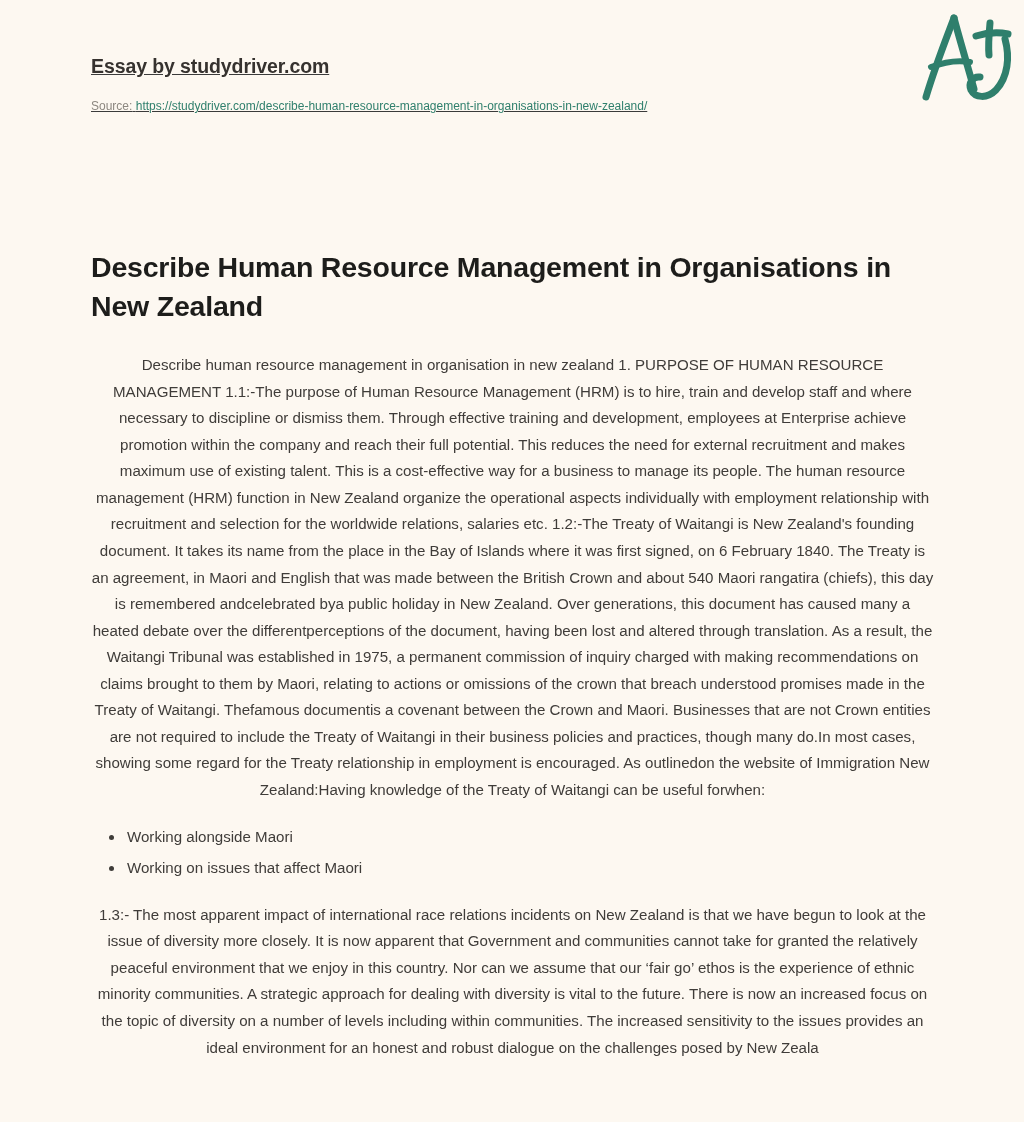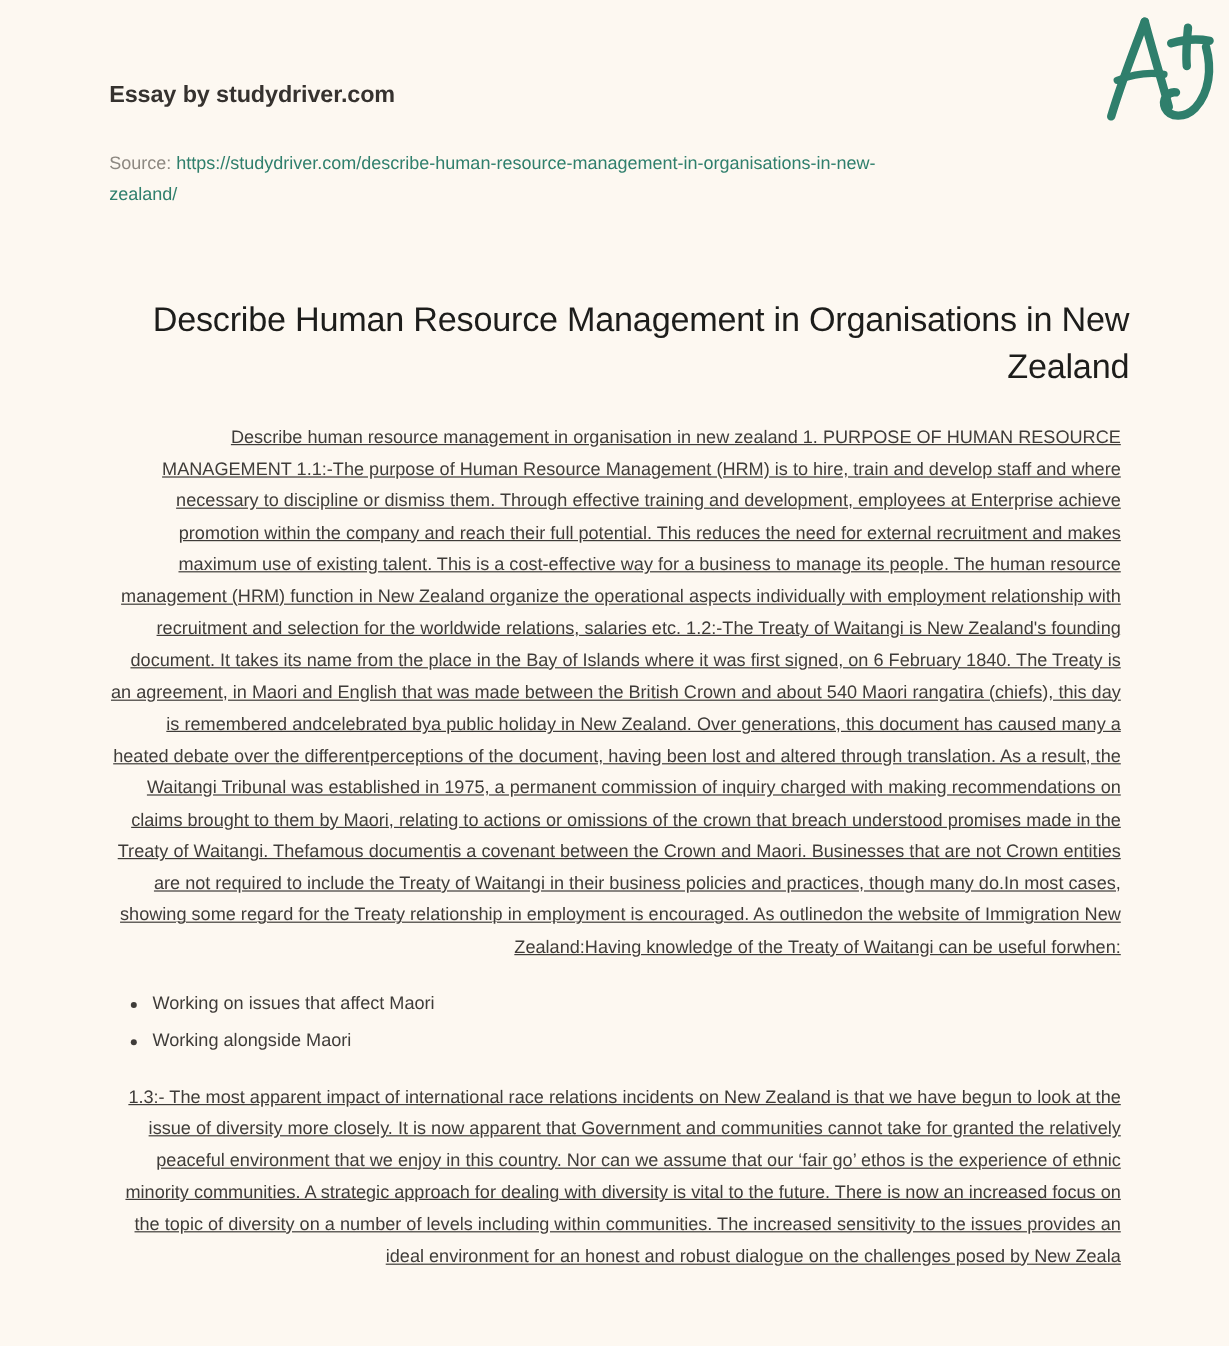--- a/index.html
+++ b/index.html
@@ -21,43 +21,44 @@
     position: relative;
     width: 1024px;
     height: 1122px;
     background: #fdf8f1;
   }
 
   
   .site-header {
     position: absolute;
     left: 91px;
-    top: 68px;
+    top: 55px;
     width: 842px;
     display: flex;
     align-items: flex-end;
     justify-content: space-between;
+    text-decoration: underline;
   }
 
   .header-left {
     width: 700px;
   }
 
   .essay-by {
     font-size: 19.5px;
     font-weight: bold;
     color: #36322f;
     letter-spacing: -0.1px;
     line-height: 1.2;
     margin: 0;
   }
 
   .source-line {
-    margin-top: 33px;
-    font-size: 15px;
+    margin-top: 18px;
+    font-size: 12px;
     line-height: 1.72;
     color: #8d8881;
     max-width: 660px;
     word-break: break-word;
   }
 
   .source-label {
     color: #8d8881;
   }
 
@@ -78,42 +79,40 @@
   .logo svg { display: block; }
 
   
   .doc-title {
     position: absolute;
     left: 91px;
     top: 248px;
     width: 850px;
     margin: 0;
     font-size: 28.5px;
-    font-weight: normal;
+    font-weight: bold;
     line-height: 1.36;
     letter-spacing: -0.2px;
     color: #1d1d1b;
-    text-align: right;
   }
 
   
   .doc-body {
     position: absolute;
     left: 91px;
     top: 352px;
     width: 843px;
   }
 
   .doc-body p {
     margin: 0;
     font-size: 15.1px;
     line-height: 1.76;
     color: #3f3c39;
-    text-align: right;
-    text-decoration: underline;
+    text-align: center;
   }
 
   .doc-body ul {
     margin: 20px 0 20px 0;
     padding-left: 36px;
     list-style: none;
   }
 
   .doc-body ul li {
     position: relative;
@@ -169,20 +168,20 @@
       </g>
     </svg>
   </div>
 
   <h1 class="doc-title">Describe Human Resource Management in Organisations in New Zealand</h1>
 
   <div class="doc-body">
     <p>Describe human resource management in organisation in new zealand 1. PURPOSE OF HUMAN RESOURCE MANAGEMENT 1.1:-The purpose of Human Resource Management (HRM) is to hire, train and develop staff and where necessary to discipline or dismiss them. Through effective training and development, employees at Enterprise achieve promotion within the company and reach their full potential. This reduces the need for external recruitment and makes maximum use of existing talent. This is a cost-effective way for a business to manage its people. The human resource management (HRM) function in New Zealand organize the operational aspects individually with employment relationship with recruitment and selection for the worldwide relations, salaries etc. 1.2:-The Treaty of Waitangi is New Zealand's founding document. It takes its name from the place in the Bay of Islands where it was first signed, on 6 February 1840. The Treaty is an agreement, in Maori and English that was made between the British Crown and about 540 Maori rangatira (chiefs), this day is remembered andcelebrated bya public holiday in New Zealand. Over generations, this document has caused many a heated debate over the differentperceptions of the document, having been lost and altered through translation. As a result, the Waitangi Tribunal was established in 1975, a permanent commission of inquiry charged with making recommendations on claims brought to them by Maori, relating to actions or omissions of the crown that breach understood promises made in the Treaty of Waitangi. Thefamous documentis a covenant between the Crown and Maori. Businesses that are not Crown entities are not required to include the Treaty of Waitangi in their business policies and practices, though many do.In most cases, showing some regard for the Treaty relationship in employment is encouraged. As outlinedon the website of Immigration New Zealand:Having knowledge of the Treaty of Waitangi can be useful forwhen:</p>
 
     <ul>
+      <li>Working alongside Maori</li>
       <li>Working on issues that affect Maori</li>
-      <li>Working alongside Maori</li>
     </ul>
 
     <p>1.3:- The most apparent impact of international race relations incidents on New Zealand is that we have begun to look at the issue of diversity more closely. It is now apparent that Government and communities cannot take for granted the relatively peaceful environment that we enjoy in this country. Nor can we assume that our ‘fair go’ ethos is the experience of ethnic minority communities. A strategic approach for dealing with diversity is vital to the future. There is now an increased focus on the topic of diversity on a number of levels including within communities. The increased sensitivity to the issues provides an ideal environment for an honest and robust dialogue on the challenges posed by New Zeala</p>
   </div>
 
 </div>
 
 </body></html>

